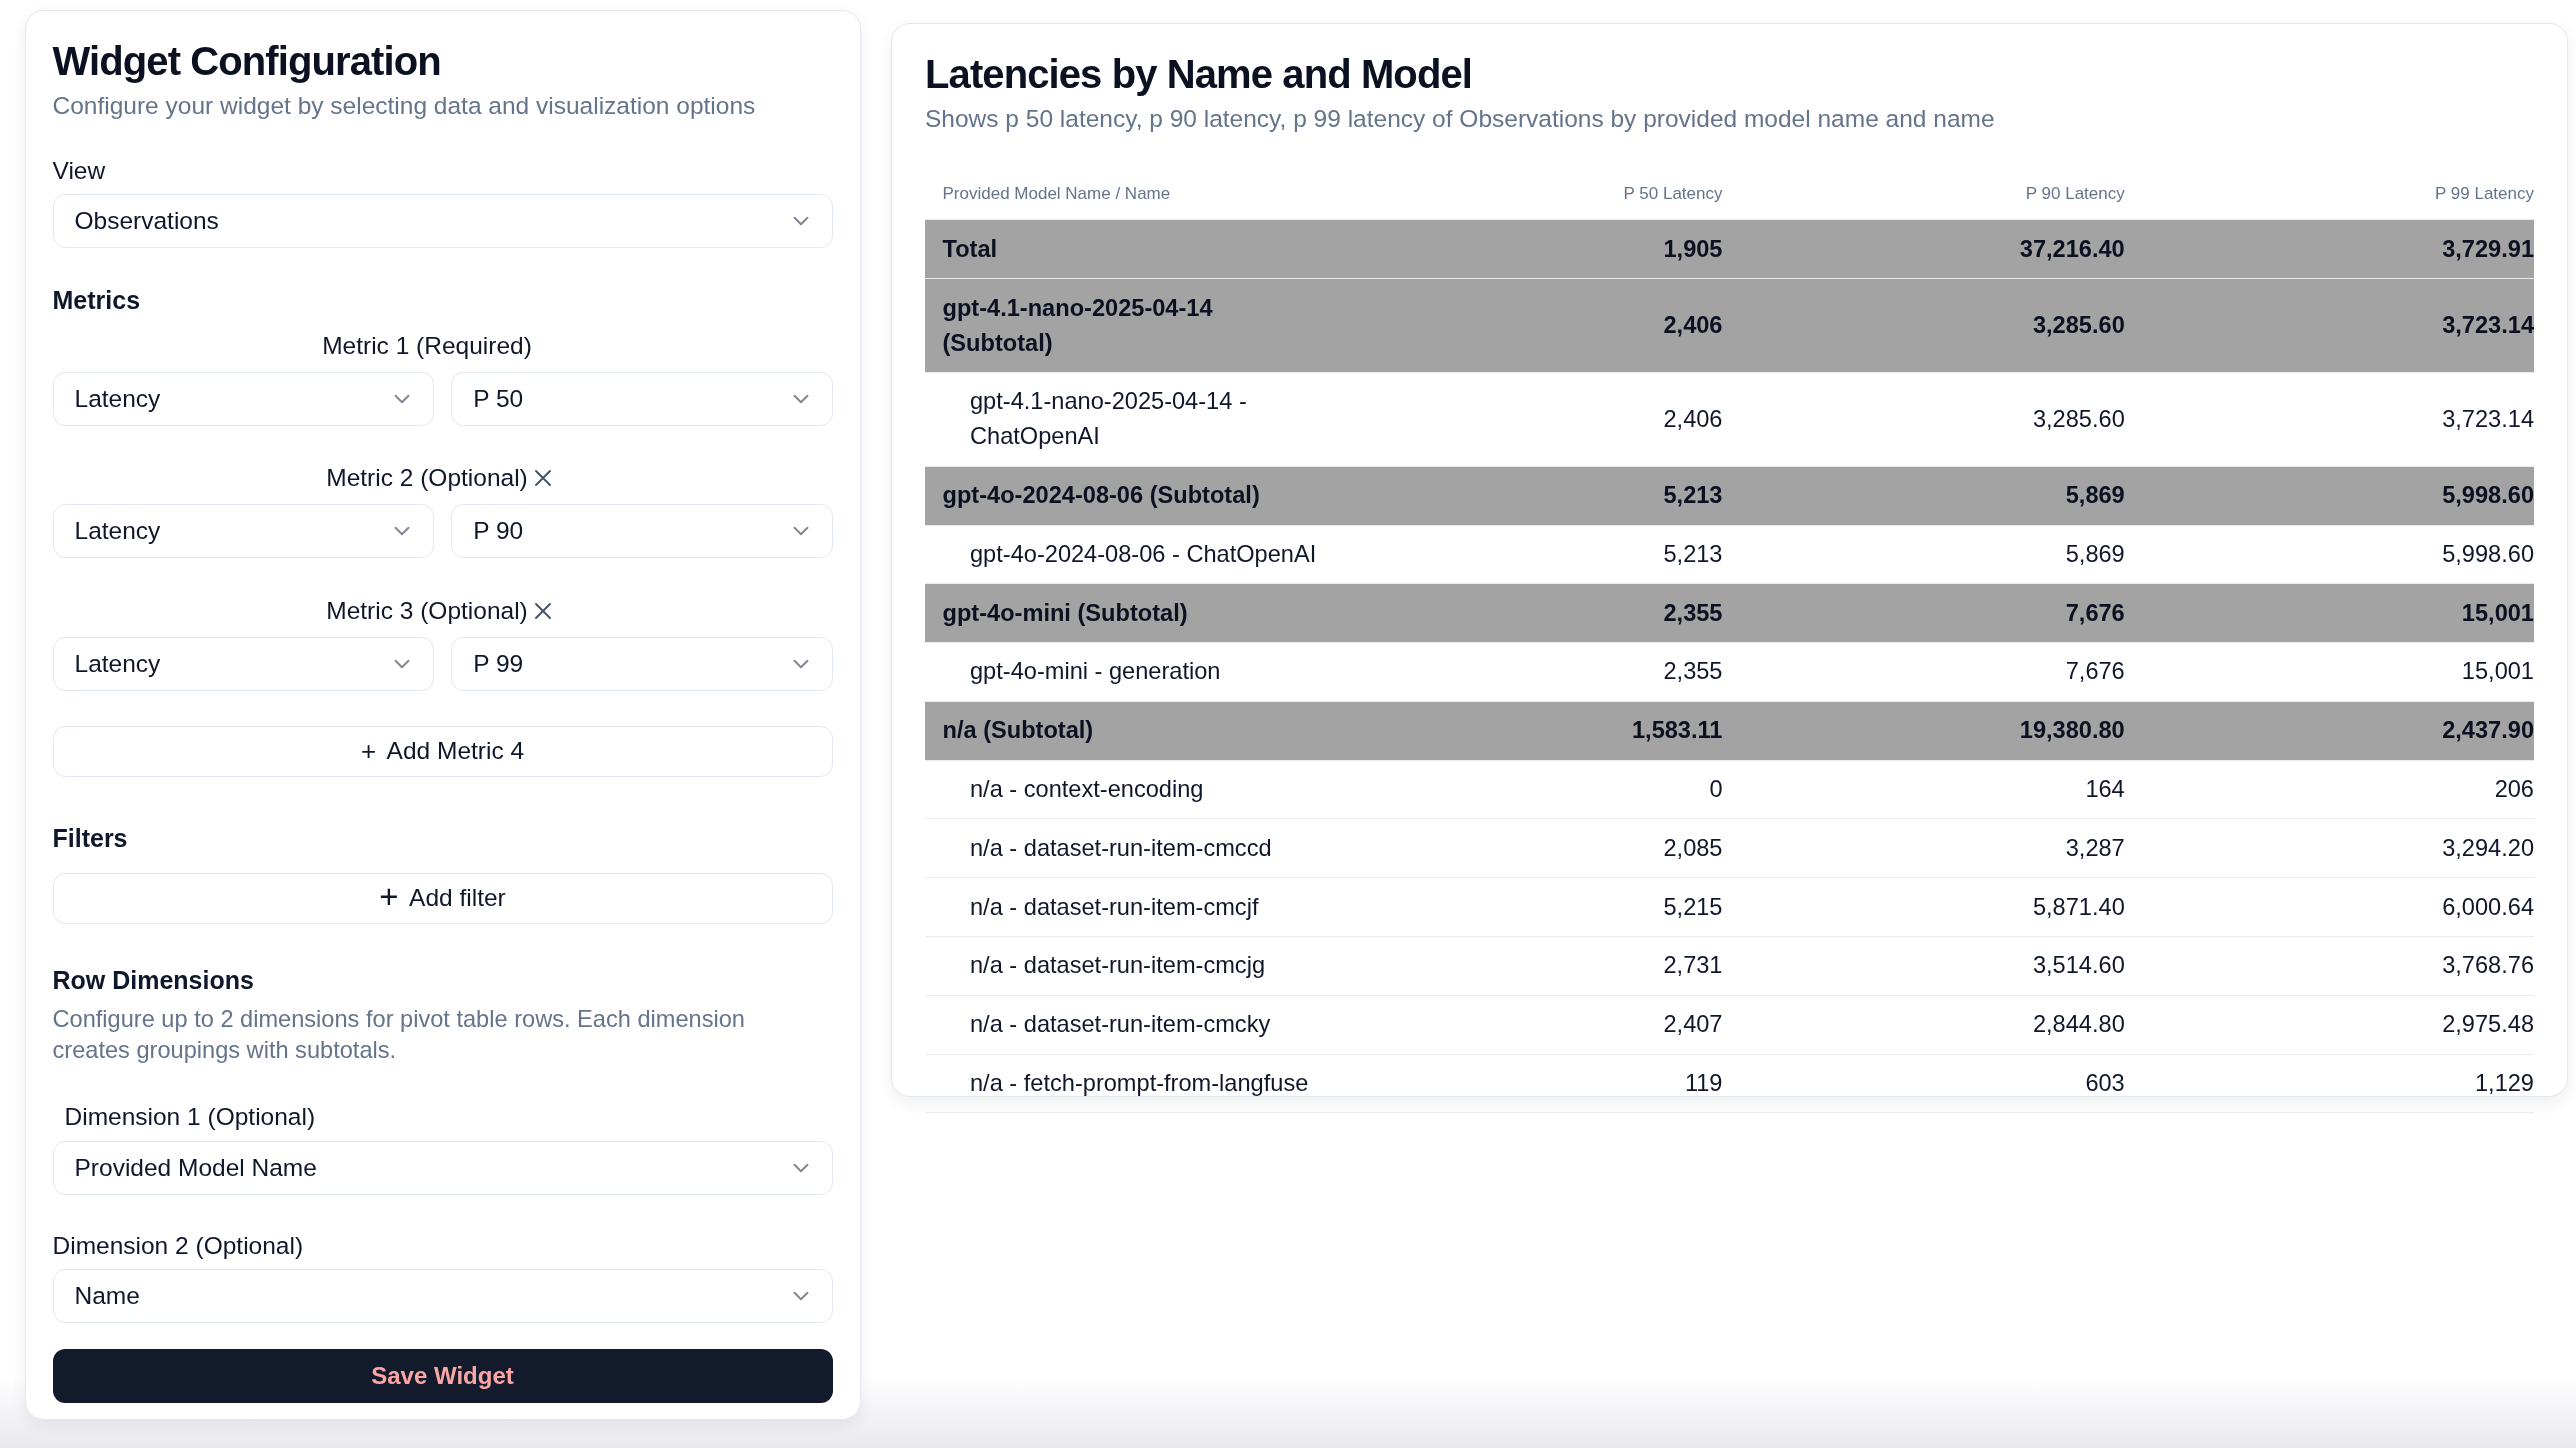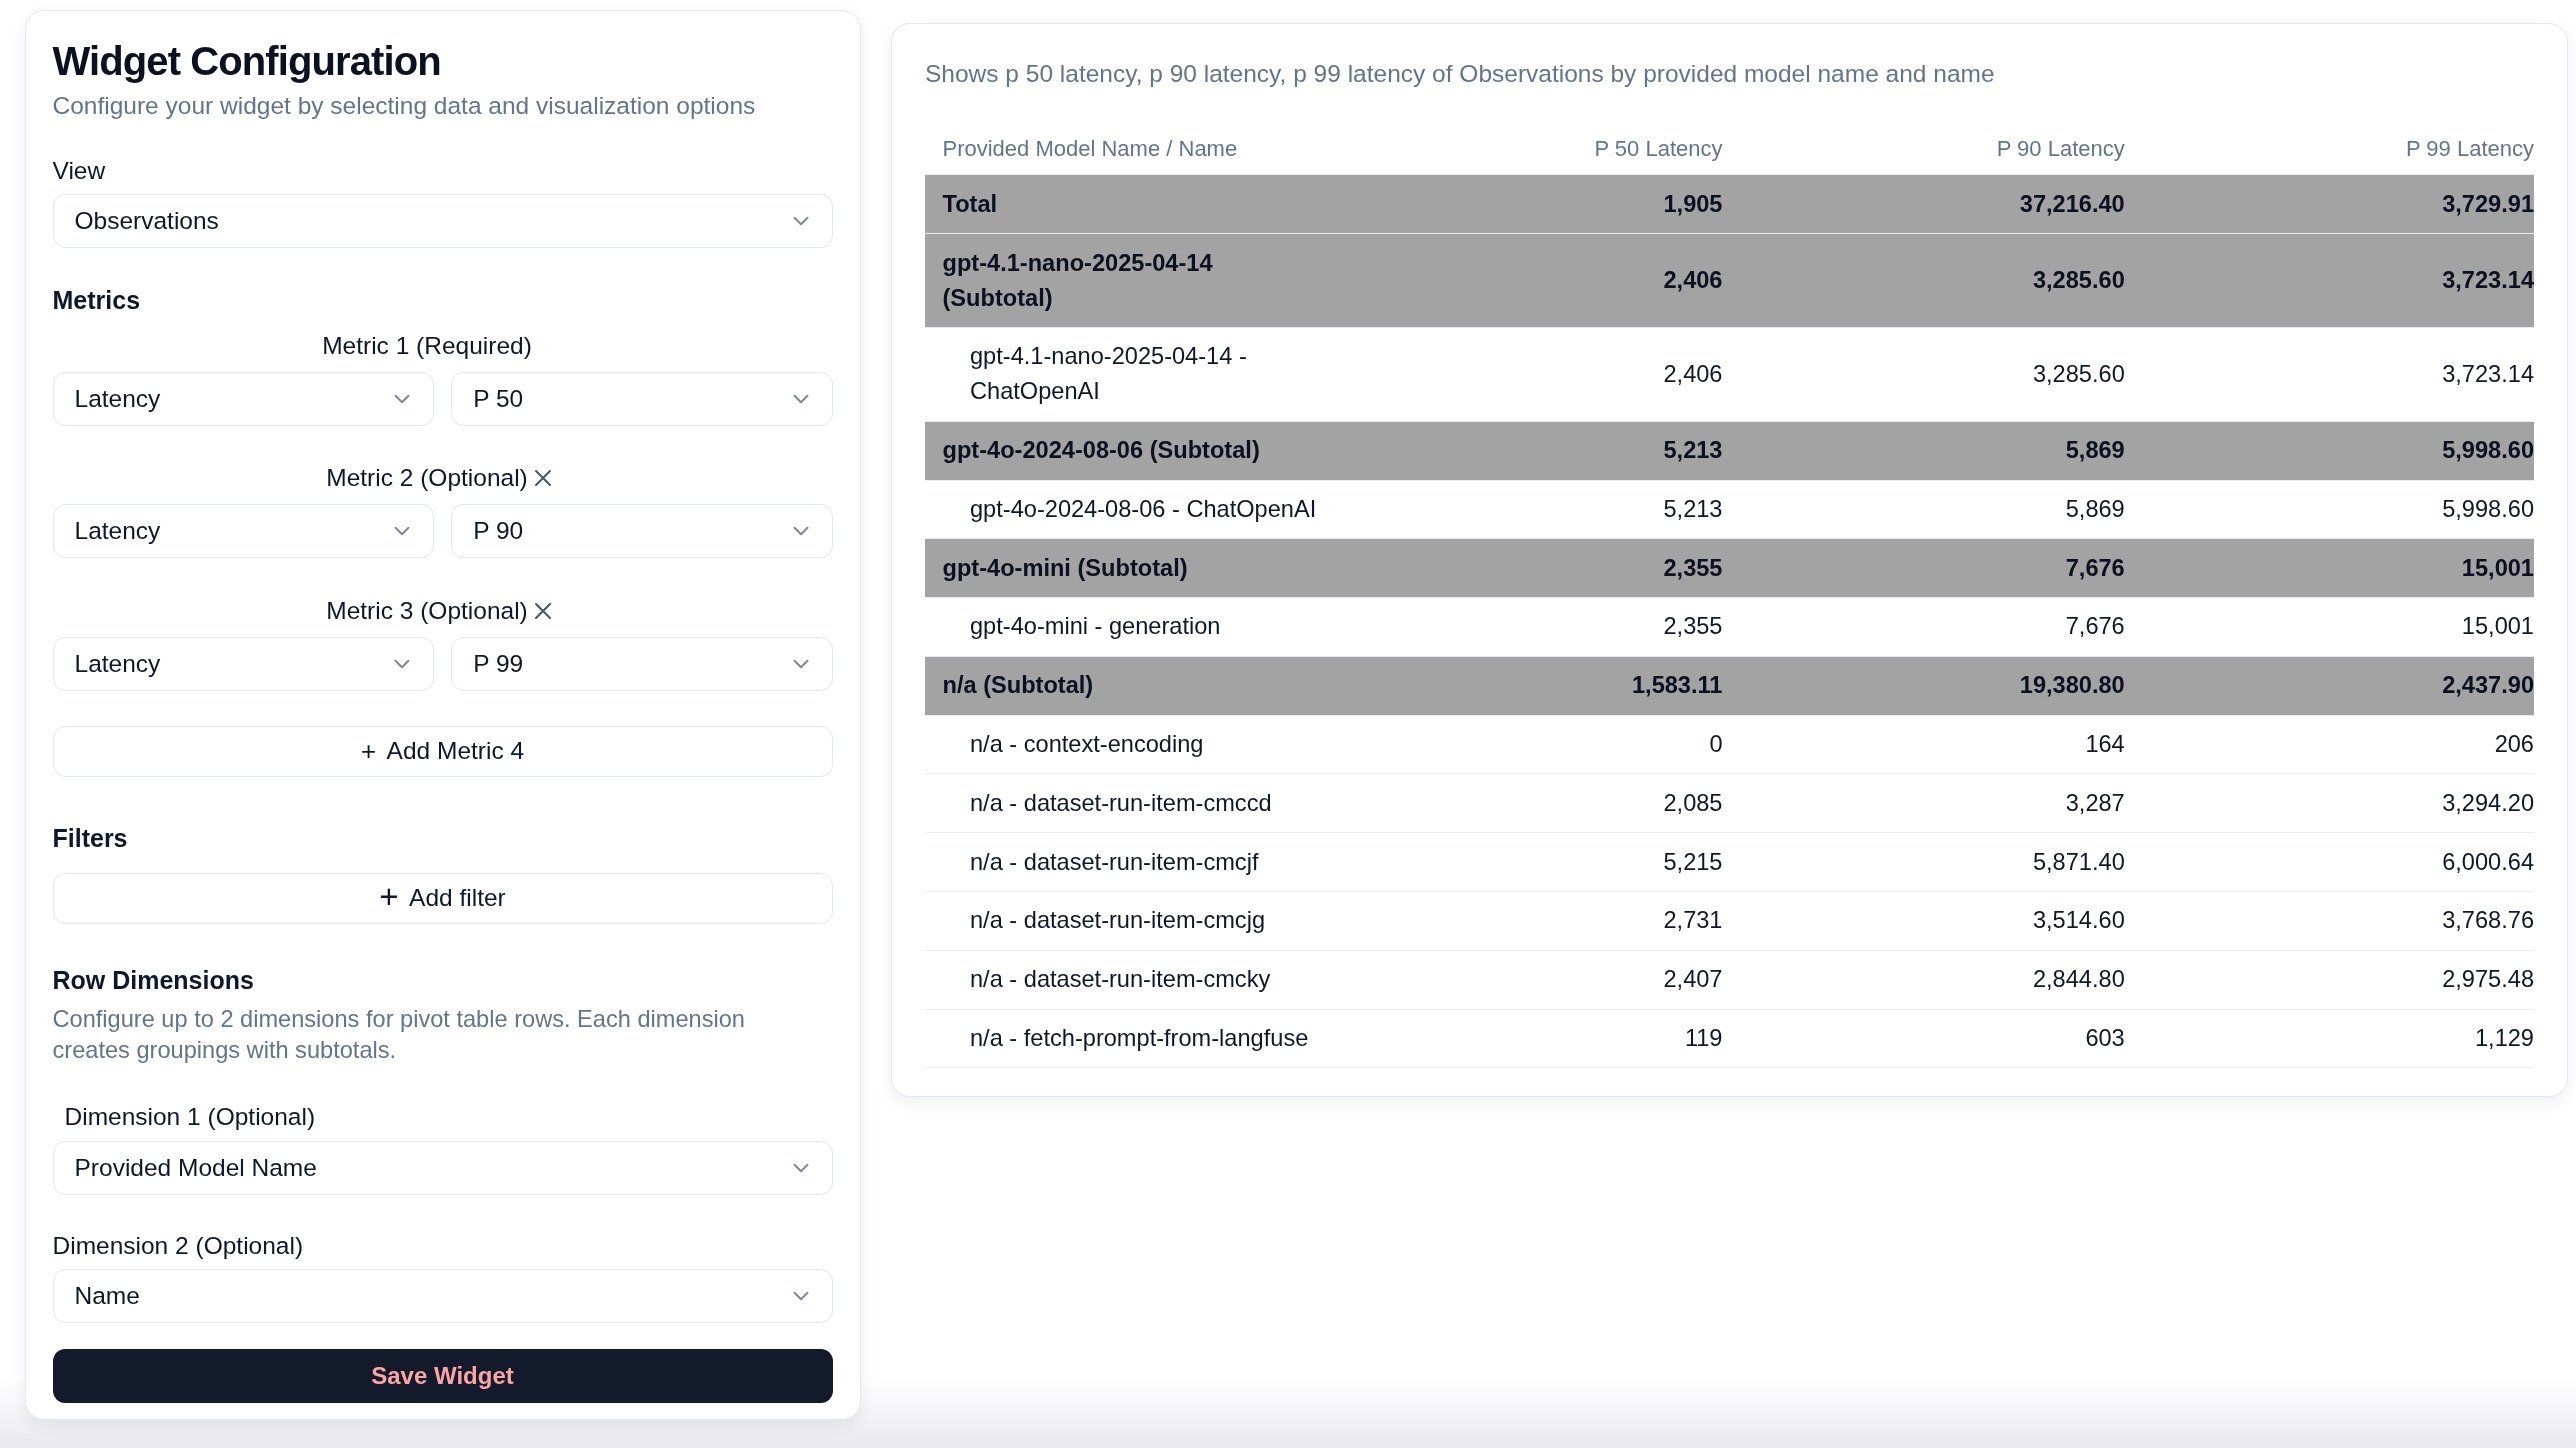--- a/index.html
+++ b/index.html
@@ -89,21 +89,21 @@
   }
 
   
   table.pivot {
     margin-top: 35px;
     width: 100%;
     border-collapse: collapse;
     table-layout: fixed;
   }
   table.pivot th {
-    font-size: 22px; font-weight: 400; color: #64748b;
+    font-size: 17px; font-weight: 400; color: #64748b;
     height: 52px; vertical-align: middle;
     padding: 0 7px;
     border-bottom: 1.7px solid #e8ebf0;
   }
   table.pivot th:first-child { text-align: left; padding-left: 17.5px; }
   table.pivot th.num { text-align: right; }
   table.pivot th:last-child, table.pivot td:last-child { padding-right: 0; }
   table.pivot td {
     font-size: 23.6px; color: #0f172a;
     height: 58px; vertical-align: middle;
@@ -237,20 +237,21 @@
       <span>Name</span>
       <svg class="chev" width="26" height="26" viewBox="0 0 24 24" fill="none" stroke="#6b7280" stroke-width="1.8" stroke-linecap="round" stroke-linejoin="round">
           <path d="M6 9l6 6 6-6"></path>
         </svg>
     </div>
 
     <button class="save-btn">Save Widget</button>
   </section>
 
   <section class="card card-right">
+    <h1 class="panel-title">Latencies by Name and Model</h1>
     <p class="panel-subtitle">Shows p 50 latency, p 90 latency, p 99 latency of Observations by provided model name and name</p>
 
     <table class="pivot">
       <colgroup>
         <col style="width:25%">
           <col style="width:25%">
           <col style="width:25%">
           <col style="width:25%">
       </colgroup>
       <thead>

